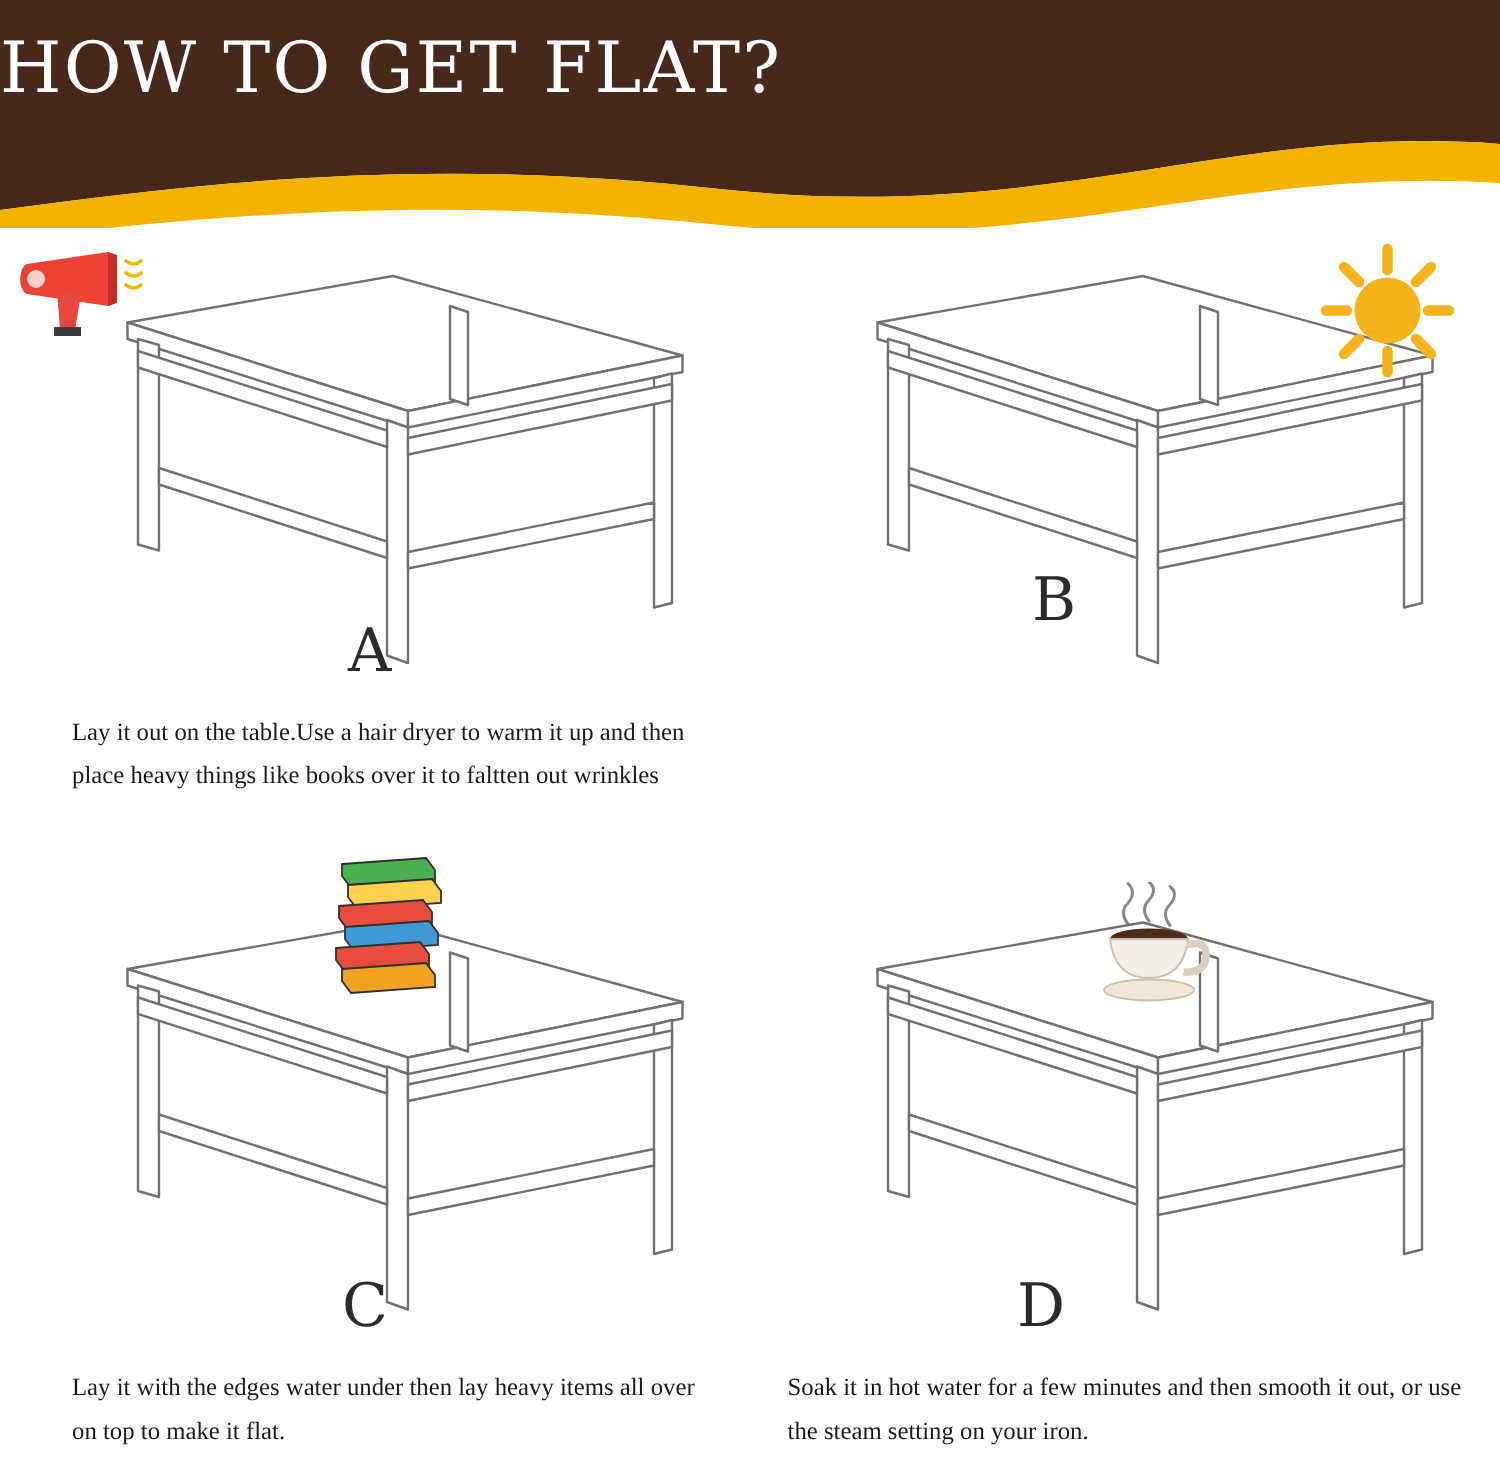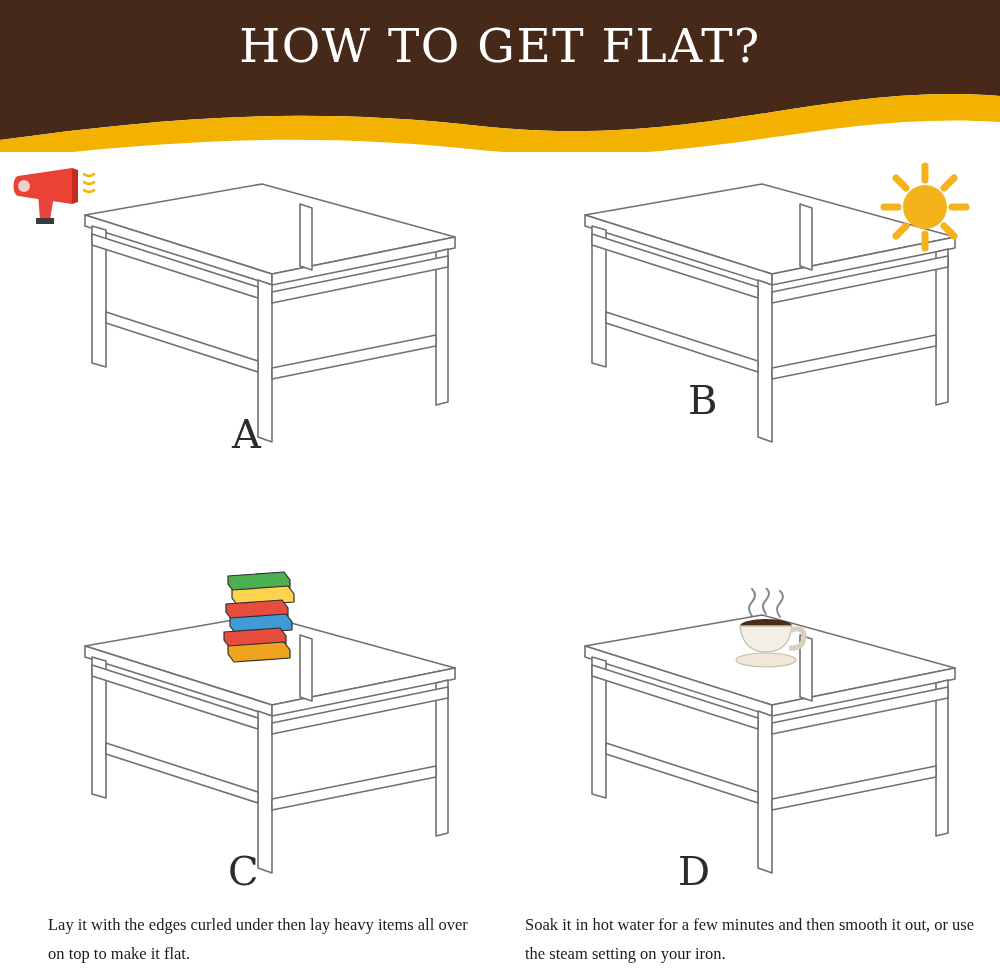--- a/index.html
+++ b/index.html
@@ -27,21 +27,21 @@
   }
   .header-bg {
     position: absolute;
     top: 0; left: 0;
     width: 1000px; height: 152px;
   }
   .header-title {
     position: absolute;
     top: 18px; left: 0;
     width: 1000px;
-    text-align: center;
+    text-align: left;
     color: #ffffff;
     font-family: "DejaVu Serif", serif;
     font-size: 47px;
     font-weight: normal;
     letter-spacing: 1.5px;
     z-index: 5;
   }
 
   
   .panels {
@@ -153,20 +153,21 @@
           <circle cx="14" cy="28" r="6" fill="#f7cfcb"></circle>
           <g stroke="#f2b705" stroke-width="2.4" fill="none" stroke-linecap="round">
             <path d="M74,16 q5,4 10,0"></path>
             <path d="M74,24 q5,4 10,0"></path>
             <path d="M74,32 q5,4 10,0"></path>
           </g>
         </g>
       </svg>
 
       <div class="panel-letter">A</div>
+      <div class="panel-caption">Lay it out on the table.Use a hair dryer to warm it up and then place heavy things like books over it to faltten out wrinkles</div>
     </div>
 
     <div class="panel panel-b">
       <svg class="panel-art" viewBox="0 0 500 320">
         <g fill="#ffffff" stroke="#707070" stroke-width="1.6" stroke-linejoin="round">
           <path d="M85,63 L262,32 L455,85 L272,122 Z"></path>
           <path d="M85,63 L85,74 L272,133 L272,122 Z"></path>
           <path d="M272,133 L455,96 L455,85 L272,122 Z"></path>
           <path d="M92,74 L106,78 L106,215 L92,211 Z"></path>
           <path d="M258,128 L272,133 L272,290 L258,285 Z"></path>
@@ -220,21 +221,21 @@
           <path d="M18,16 L74,12 L80,20 L80,28 L24,32 L18,24 Z" fill="#4caf50"></path>
           <path d="M22,30 L78,26 L84,34 L84,42 L28,46 L22,38 Z" fill="#ffd34d"></path>
           <path d="M16,44 L72,40 L78,48 L78,56 L22,60 L16,52 Z" fill="#e84c3d"></path>
           <path d="M20,58 L76,54 L82,62 L82,70 L26,74 L20,66 Z" fill="#3f9ad6"></path>
           <path d="M14,72 L70,68 L76,76 L76,84 L20,88 L14,80 Z" fill="#e84c3d"></path>
           <path d="M18,86 L74,82 L80,90 L80,98 L24,102 L18,94 Z" fill="#f0a31e"></path>
         </g>
       </svg>
 
       <div class="panel-letter">C</div>
-      <div class="panel-caption">Lay it with the edges curled under then lay heavy items all over on top to make it flat.</div>
+      <div class="panel-caption">Lay it with the edges water under then lay heavy items all over on top to make it flat.</div>
     </div>
 
     <div class="panel panel-d">
       <svg class="panel-art" viewBox="0 0 500 320" style="top:20px;">
         <g fill="#ffffff" stroke="#707070" stroke-width="1.6" stroke-linejoin="round">
           <path d="M85,63 L262,32 L455,85 L272,122 Z"></path>
           <path d="M85,63 L85,74 L272,133 L272,122 Z"></path>
           <path d="M272,133 L455,96 L455,85 L272,122 Z"></path>
           <path d="M92,74 L106,78 L106,215 L92,211 Z"></path>
           <path d="M258,128 L272,133 L272,290 L258,285 Z"></path>

